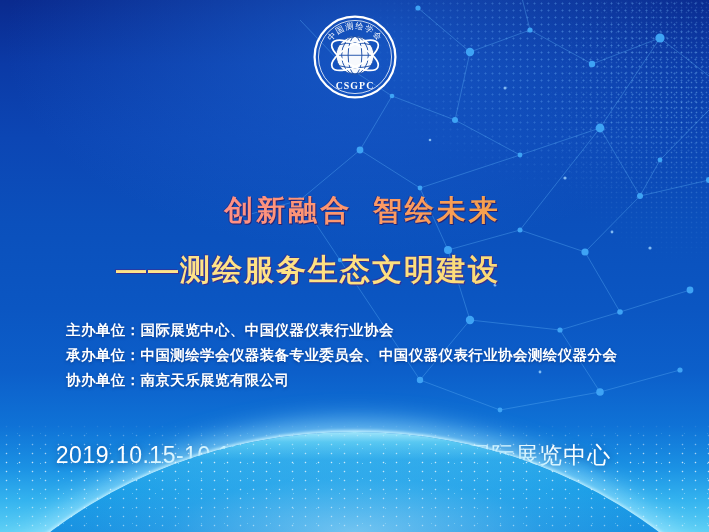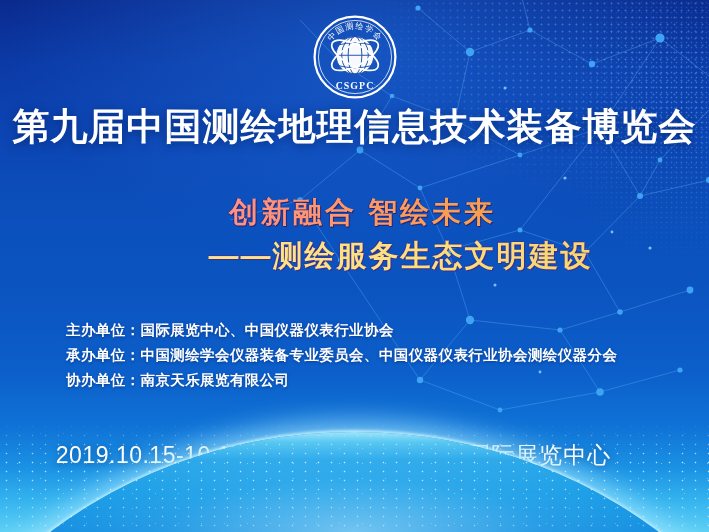--- a/index.html
+++ b/index.html
@@ -92,25 +92,25 @@
   .slogan-wrap{position:absolute;left:0;right:0;top:196px;}
   .slogan1{
     text-align:center;
     font-size:29px;font-weight:bold;letter-spacing:3px;line-height:1.15;
     white-space:nowrap;
     padding-left:16px;
     background:linear-gradient(90deg,#ff7fa8 0%, #ff8f8c 28%, #fb9a62 55%, #f2a441 78%, #eda93a 100%);
     -webkit-background-clip:text;background-clip:text;
     color:transparent;-webkit-text-fill-color:transparent;
     filter:drop-shadow(1px 1px 0 rgba(40,30,110,.85)) drop-shadow(-1px 0 0 rgba(40,30,110,.55));
+    font-family:Liberation Mono, monospace;
   }
   .slogan2{
-    text-align:center;
-    margin-top:10px;
-    padding-left:92px;
+    margin-top:24px;
+    padding-left:116px;
     font-size:30px;font-weight:bold;letter-spacing:2px;line-height:1.15;
     white-space:nowrap;
     background:linear-gradient(90deg,#f7d46b 0%, #ffe48a 20%, #fde07f 55%, #f5cf66 100%);
     -webkit-background-clip:text;background-clip:text;
     color:transparent;-webkit-text-fill-color:transparent;
     filter:drop-shadow(1.4px 1.4px 0 rgba(62,42,140,.95)) drop-shadow(-1px -0.5px 0 rgba(62,42,140,.6));
   }
 
   
   .orgs{
@@ -232,21 +232,20 @@
 
     <defs>
       <path id="arcpath" d="M17 50 A33 33 0 0 1 83 50" fill="none"></path>
     </defs>
     <text font-family="&quot;DejaVu Sans&quot;, sans-serif" font-size="9.5" fill="#ffffff" letter-spacing="1.4">
       <textPath href="#arcpath" startOffset="50%" text-anchor="middle">中国测绘学会</textPath>
     </text>
     <text x="50" y="87" text-anchor="middle" font-family="&quot;Liberation Serif&quot;, serif" font-size="11.5" font-weight="bold" fill="#ffffff" letter-spacing="1.2">CSGPC</text>
   </svg>
 
-  <div class="title">第九届中国测绘地理信息技术装备博览会</div>
 
   <div class="slogan-wrap">
     <div class="slogan1">创新融合  智绘未来</div>
     <div class="slogan2">——测绘服务生态文明建设</div>
   </div>
 
   <div class="orgs">
     <div>主办单位：国际展览中心、中国仪器仪表行业协会</div>
     <div>承办单位：中国测绘学会仪器装备专业委员会、中国仪器仪表行业协会测绘仪器分会</div>
     <div>协办单位：南京天乐展览有限公司</div>

